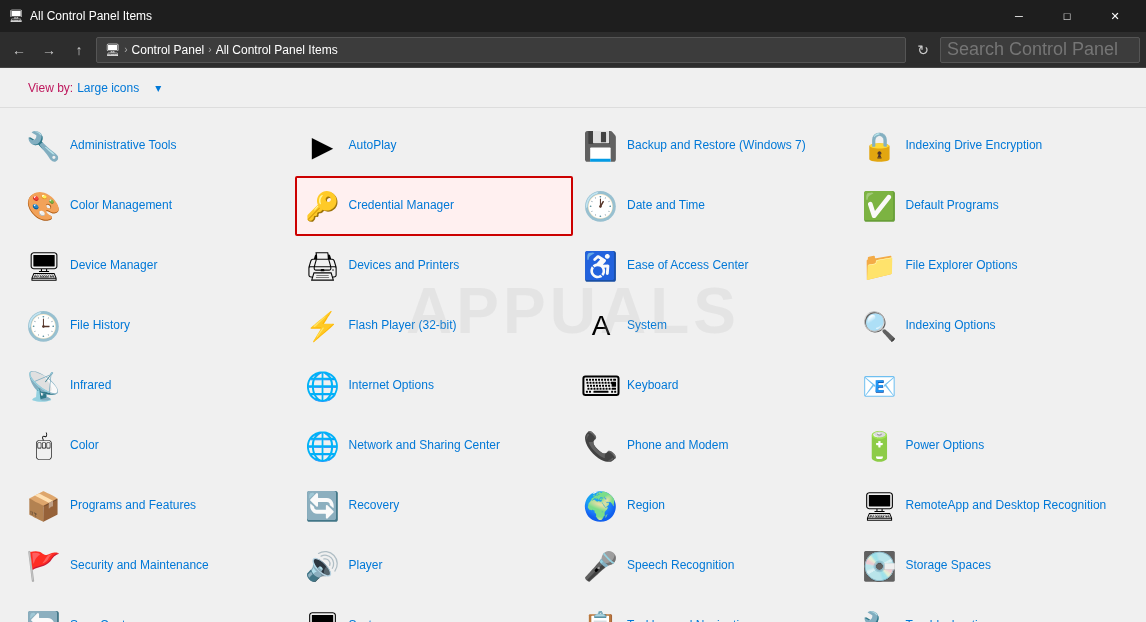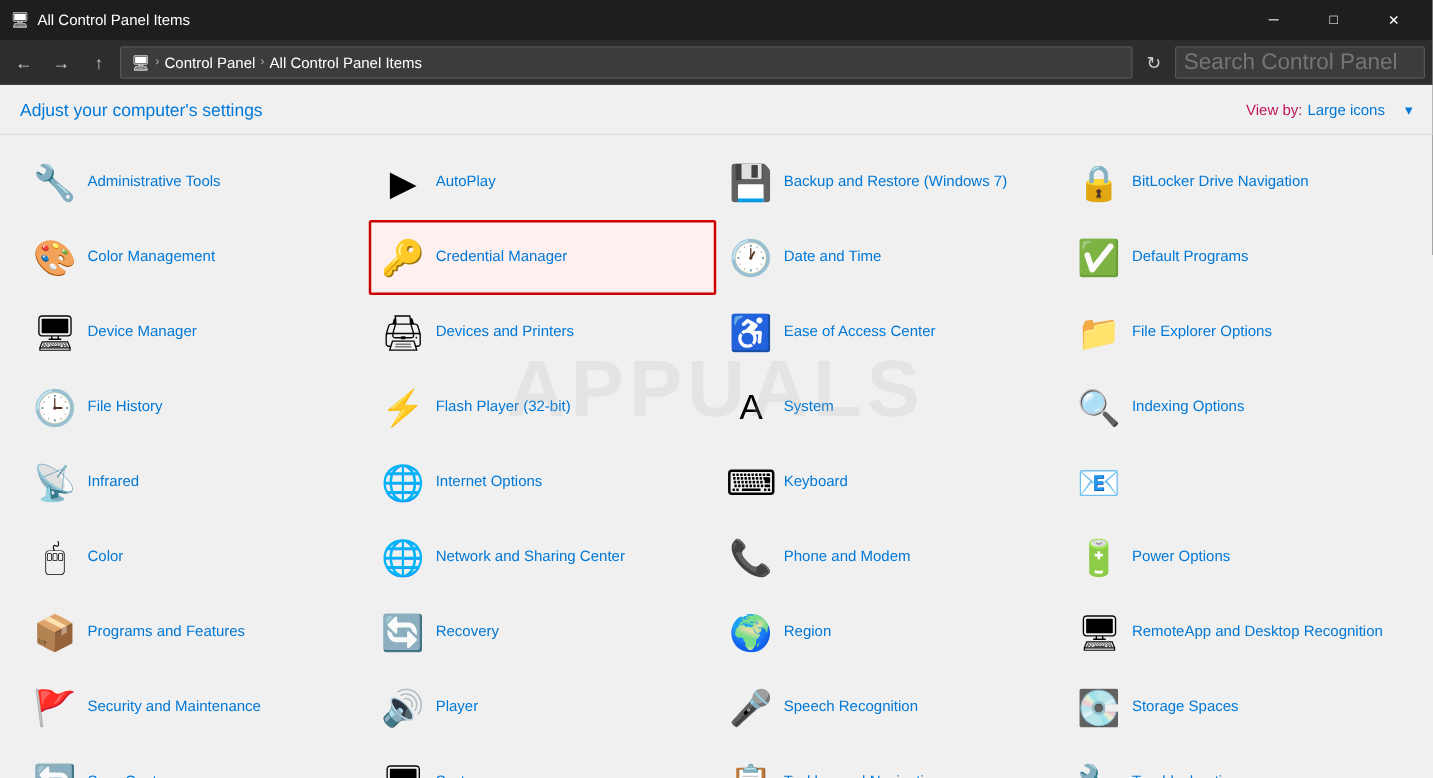--- a/index.html
+++ b/index.html
@@ -249,21 +249,20 @@
   <button class="address-refresh">↻</button>
   <div class="search-box">
     <input type="text" placeholder="Search Control Panel" style="">
     <span class="search-icon-sym">🔍</span>
   </div>
 </div>
 
 <div class="main-container">
 
   <div class="toolbar">
-    <span class="page-title">Adjust your computer's settings</span>
     <div class="view-by">
       <span class="view-by-label">View by:</span>
       <span class="view-by-value">
         <span>Large icons</span>
         <span>▾</span>
       </span>
     </div>
   </div>
 
   <div class="items-area" id="items-grid">
@@ -275,21 +274,21 @@
       <div class="cp-item">
         <div class="cp-item-icon" style="font-size: 28px;">▶</div>
         <div class="cp-item-label">AutoPlay</div>
       </div>
       <div class="cp-item">
         <div class="cp-item-icon" style="font-size: 28px;">💾</div>
         <div class="cp-item-label">Backup and Restore (Windows 7)</div>
       </div>
       <div class="cp-item">
         <div class="cp-item-icon" style="font-size: 28px;">🔒</div>
-        <div class="cp-item-label">BitLocker Drive Navigation</div>
+        <div class="cp-item-label">Indexing Drive Encryption</div>
       </div>
       <div class="cp-item">
         <div class="cp-item-icon" style="font-size: 28px;">🎨</div>
         <div class="cp-item-label">Color Management</div>
       </div>
       <div class="cp-item highlighted">
         <div class="cp-item-icon" style="font-size: 28px;">🔑</div>
         <div class="cp-item-label">Credential Manager</div>
       </div>
       <div class="cp-item">

